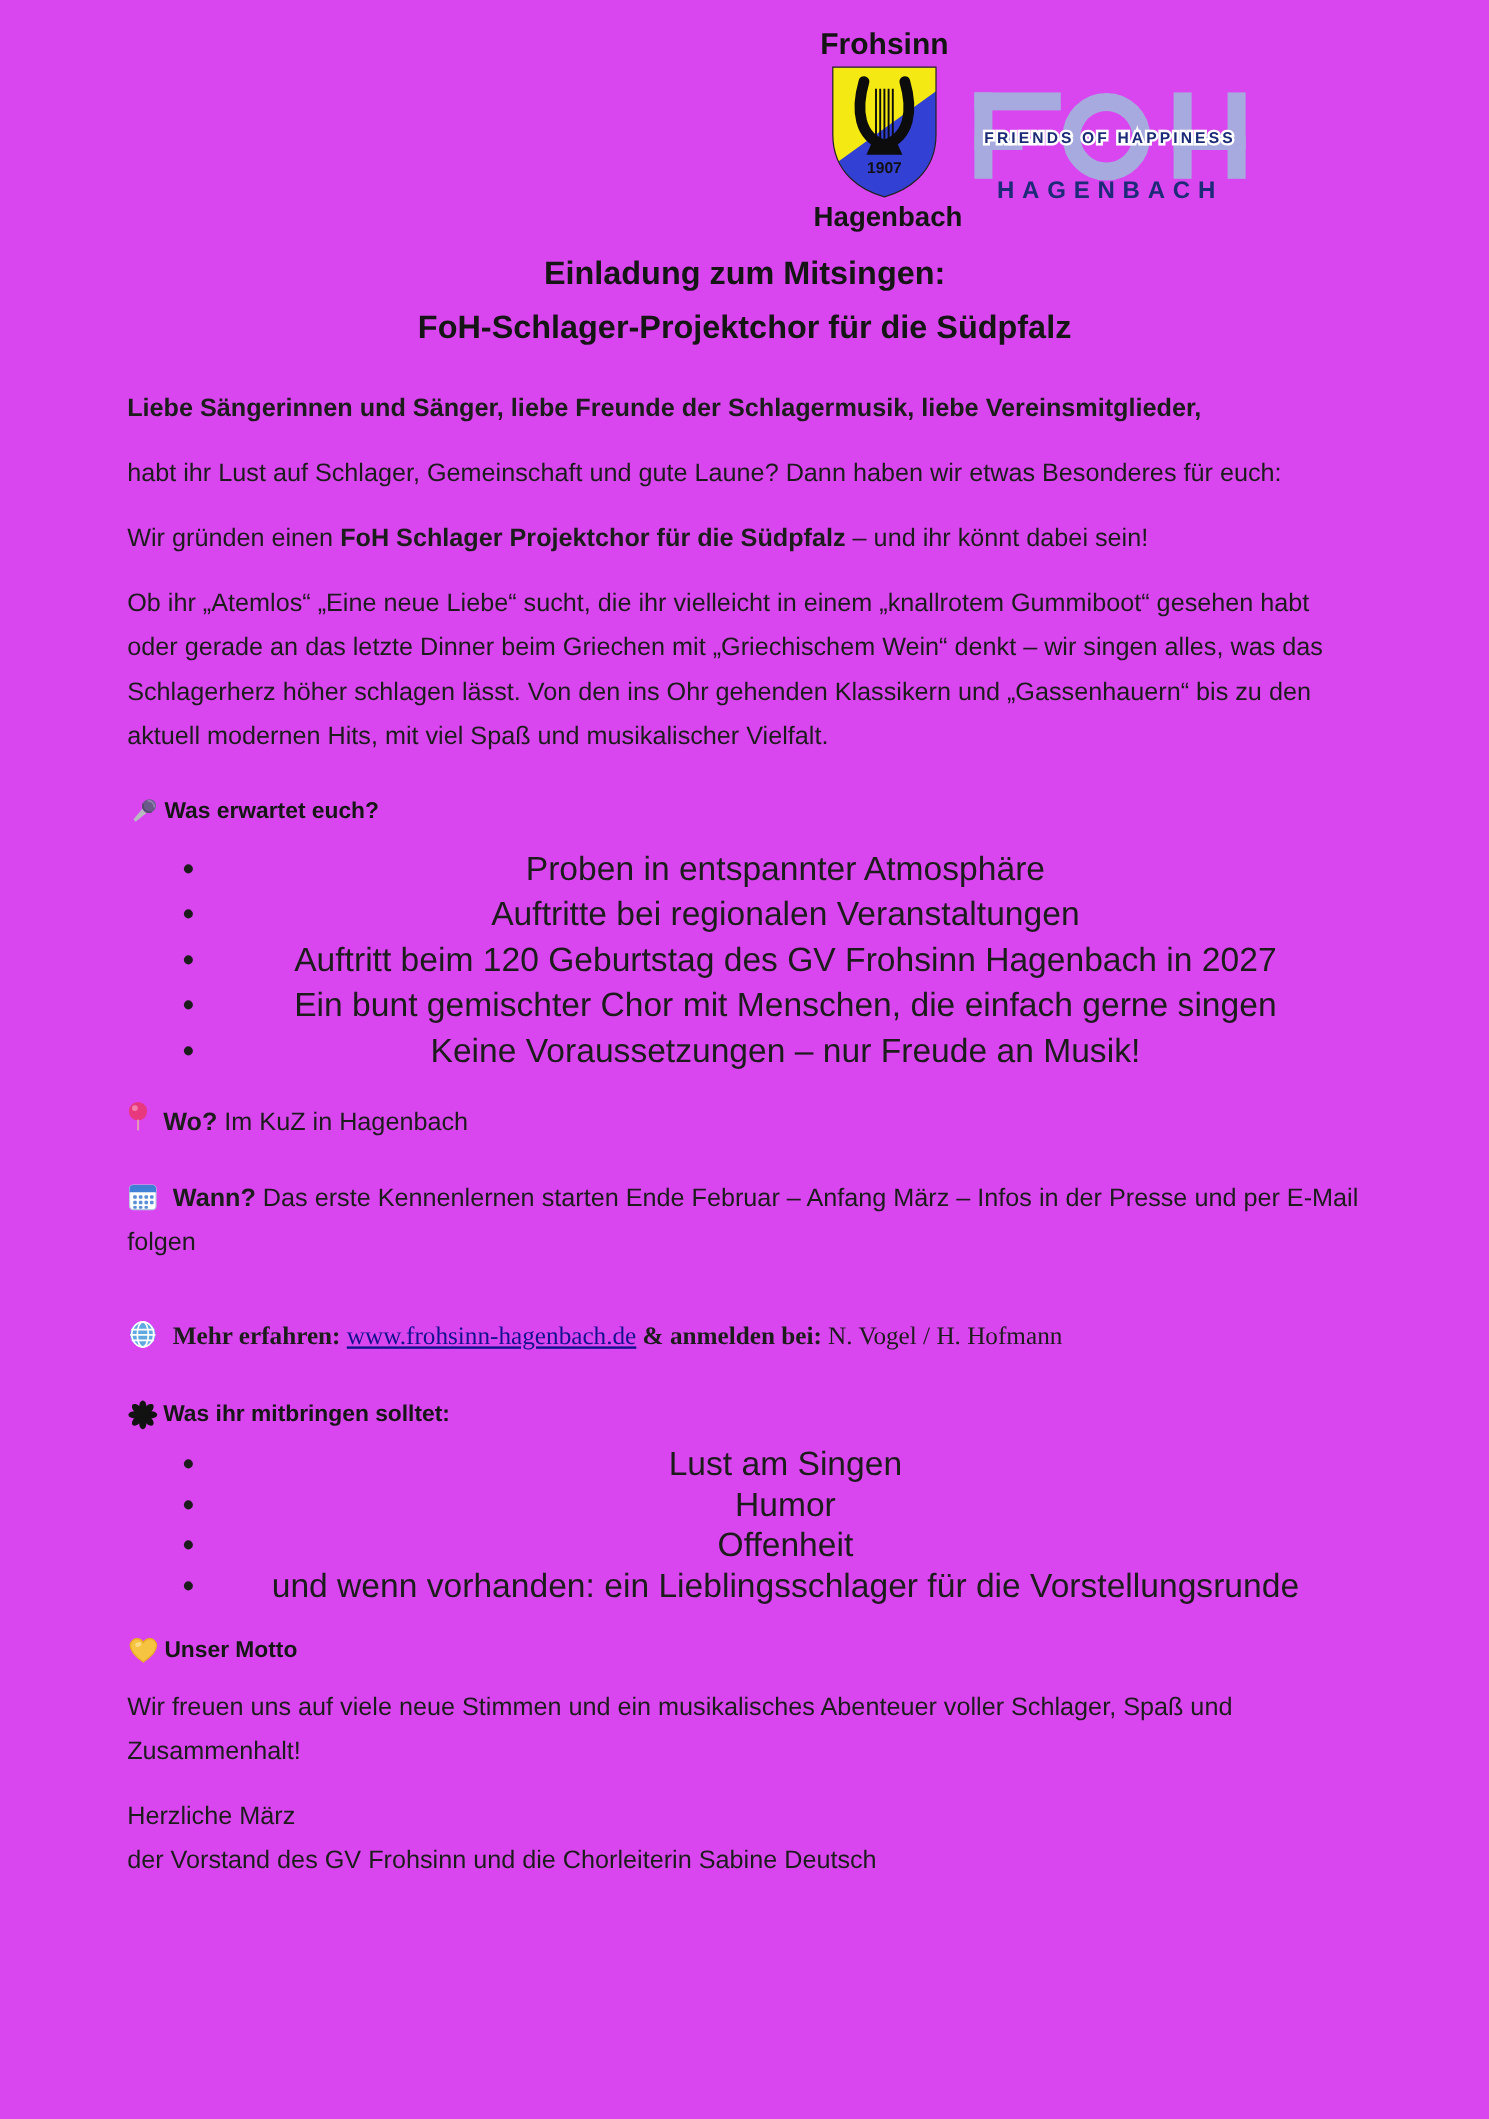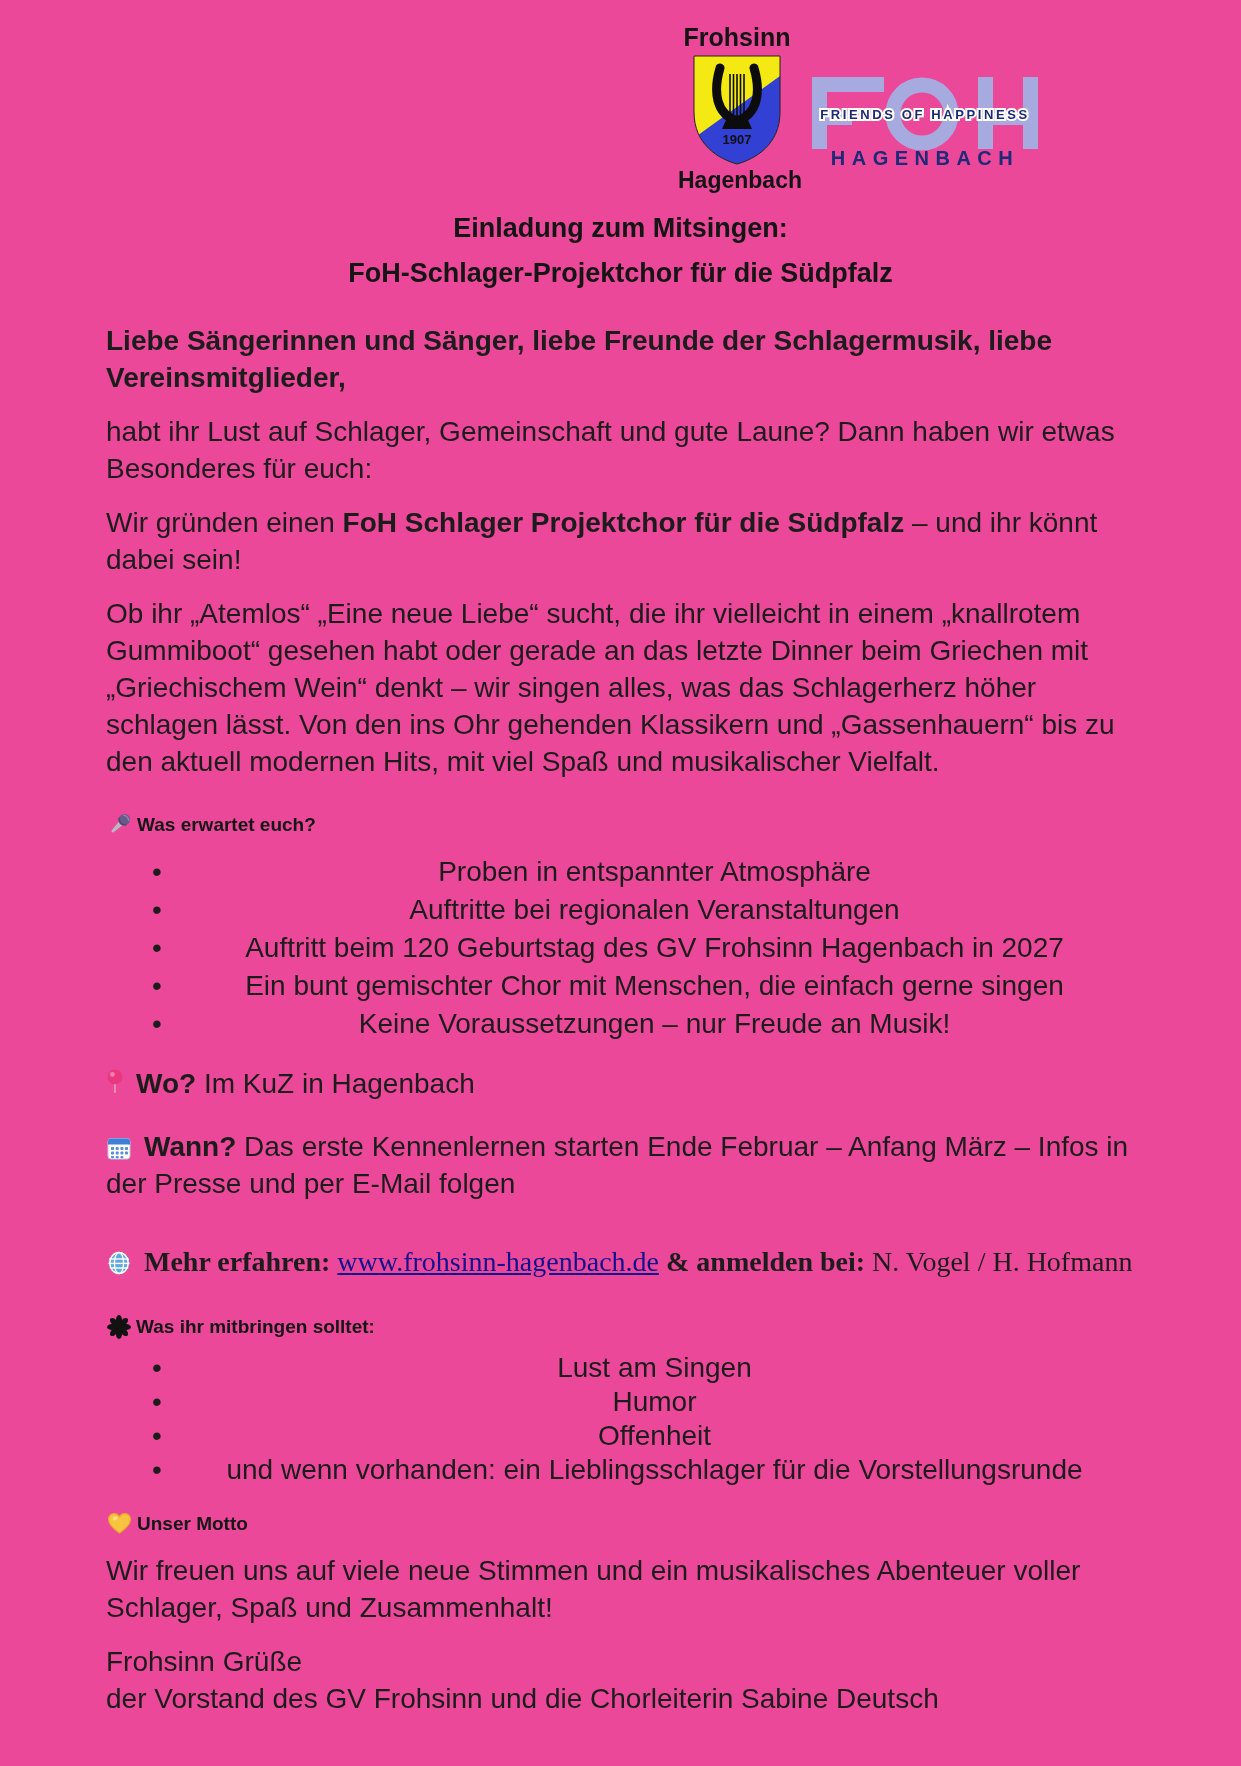--- a/index.html
+++ b/index.html
@@ -1,35 +1,35 @@
 <!DOCTYPE html>
 <html lang="de"><head>
 <meta charset="utf-8">
 <style>
   html,body{margin:0;padding:0;background:#ffffff;}
   .page{
     position:relative;
     width:1241px;height:1766px;
-    background:#ec4899;
+    background:#d946ef;
     overflow:hidden;
     font-family:"Liberation Sans",sans-serif;
     color:#1c1c1c;
   }
   
   .logo-row{display:flex;align-items:center;gap:10px;padding:22px 0 0 678px;height:172px;}
   .frohsinn-logo{width:118px;text-align:center;flex:none;}
   .frohsinn-name{font-size:25px;font-weight:700;color:#141414;line-height:1.05;}
   .frohsinn-city{font-size:23px;font-weight:700;color:#141414;line-height:1.05;margin-top:2px;}
   .shield-svg{display:block;margin:3px auto 0;}
   .foh-logo{flex:none;margin-top:14px;}
   
   .title{margin:12px 0 0;text-align:center;font-size:27px;font-weight:700;line-height:45px;color:#151515;}
   
   .content{padding:0 106px;margin-top:26px;}
-  .content p{font-size:28px;line-height:37px;margin:0 0 17px;}
+  .content p{font-size:21px;line-height:37px;margin:0 0 17px;}
   .bold{font-weight:700;}
   strong{font-weight:700;}
   h2.section{font-size:19px;line-height:37px;margin:26px 0 10px;display:flex;align-items:center;gap:4px;font-weight:700;color:#161616;}
   ul{list-style:none;margin:0 0 8px;padding:0 0 0 44px;}
   ul li{position:relative;padding-left:24px;font-size:28px;text-align:center;}
   ul li::before{content:"\2022";position:absolute;left:2px;top:0;}
   ul.expect-list li{line-height:38px;}
   ul.bring-list li{line-height:34px;}
   p.info-line{margin-bottom:0;}
   p.where-line{margin-top:22px;}
@@ -206,18 +206,18 @@
           <ellipse cx="9.2" cy="7.4" rx="2.6" ry="1.8" fill="#fbdc84" transform="rotate(-25 9.2 7.4)"></ellipse>
         </svg>
       </span>
       <span>Unser Motto</span>
     </h2>
 
 
     <p class="closing-para">Wir freuen uns auf viele neue Stimmen und ein musikalisches Abenteuer voller Schlager, Spaß und Zusammenhalt!</p>
 
     <p class="signature">
-      <span>Frohsinn Grüße</span>
+      <span>Herzliche März</span>
       <span>der Vorstand des GV Frohsinn und die Chorleiterin Sabine Deutsch</span>
     </p>
 
   </div>
 </div>
 
 </body></html>

